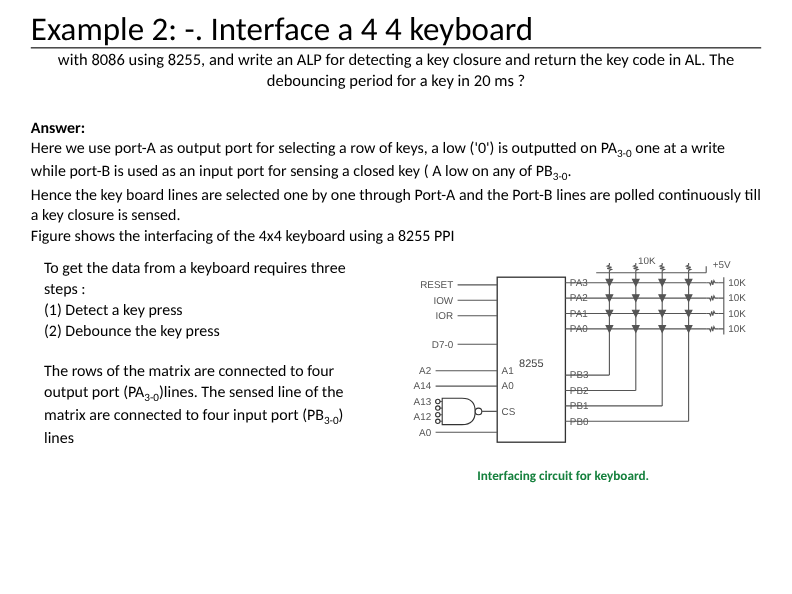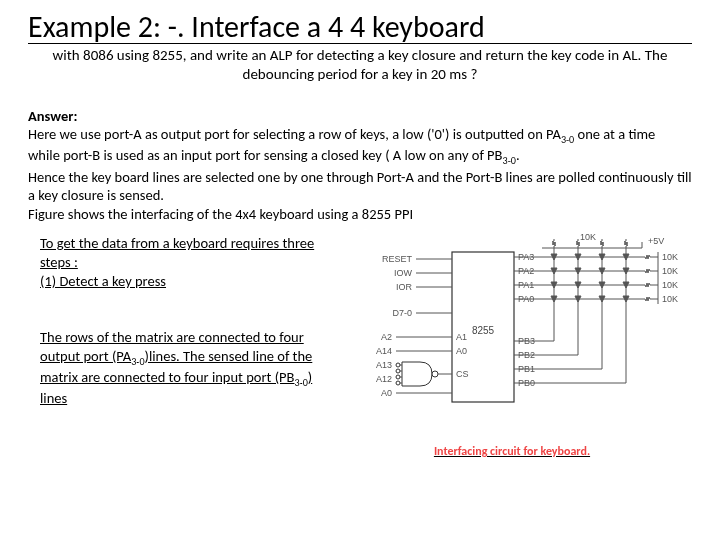--- a/index.html
+++ b/index.html
@@ -33,73 +33,72 @@
   .answer {
     font-size: 14.5px;
     line-height: 1.3;
     margin-bottom: 10px;
     margin-top: 23px;
   }
   .answer-label { font-weight: 700; }
   .sub { font-size: 0.7em; vertical-align: sub; }
   .lower {
     display: flex;
-    text-decoration: underline;
   }
   .steps {
     font-size: 14.5px;
     line-height: 1.3;
     flex: 0 0 292px;
     padding-left: 12px;
   }
   .figwrap {
     flex: 1;
     display: flex;
     flex-direction: column;
     align-items: center;
   }
   svg.diagram {
     width: 340px;
     height: 190px;
   }
   .caption {
     font-size: 12px;
     font-weight: 700;
-    margin-top: 20px;
-    color: #ef4444;
+    margin-top: 2px;
+    color: #15803d;
   }
   
   .box { fill: #fff; stroke: #333; stroke-width: 1.2; }
   .wire { stroke: #555; stroke-width: 1; fill: none; }
   .lbl { font: 9px sans-serif; fill: #555; }
   .lbl2 { font: 10px sans-serif; fill: #444; }
   .res { stroke:#555; stroke-width:1; fill:none; }
   .diode { fill:#555; stroke:#555; }
   .nand { fill:#fff; stroke:#333; stroke-width:1; }
 </style>
 </head>
 <body>
 
 <div class="slide">
   <h1 class="title">Example 2: -. Interface a 4 4 keyboard</h1>
   <div class="subtitle">with 8086 using 8255, and write an ALP for detecting a key closure and return the key code in AL. The debouncing period for a key in 20 ms ?</div>
 
   <div class="answer">
     <span class="answer-label">Answer:</span><br>
-    <span>Here we use port-A as output port for selecting a row of keys, a low ('0') is outputted on PA</span><span class="sub">3-0</span><span> one at a time</span><br>
+    <span>Here we use port-A as output port for selecting a row of keys, a low ('0') is outputted on PA</span><span class="sub">3-0</span><span> one at a write</span><br>
     <span>while port-B is used as an input port for sensing a closed key ( A low on any of PB</span><span class="sub">3-0</span><span>.</span><br>
     <span>Hence the key board lines are selected one by one through Port-A and the Port-B lines are polled continuously till a key closure is sensed.</span><br>
     <span>Figure shows the interfacing of the 4x4 keyboard using a 8255 PPI</span>
   </div>
 
   <div class="lower">
     <div class="steps">
       <span>To get the data from a keyboard requires three steps :</span><br>
       <span>(1)  Detect a key press</span><br>
-      <br>
+      <span>(2)  Debounce the key press</span><br>
       <br>
       <span>The rows of the matrix are connected to four output port (PA</span><span class="sub">3-0</span><span>)lines. The sensed line of the matrix are connected to four input port (PB</span><span class="sub">3-0</span><span>) lines</span>
     </div>
 
     <div class="figwrap">
       <svg class="diagram" viewBox="0 0 340 190">
 
         <rect class="box" x="110" y="18" width="62" height="150"></rect>
         <text class="lbl2" x="141" y="100" text-anchor="middle" font-weight="bold">8255</text>
 

